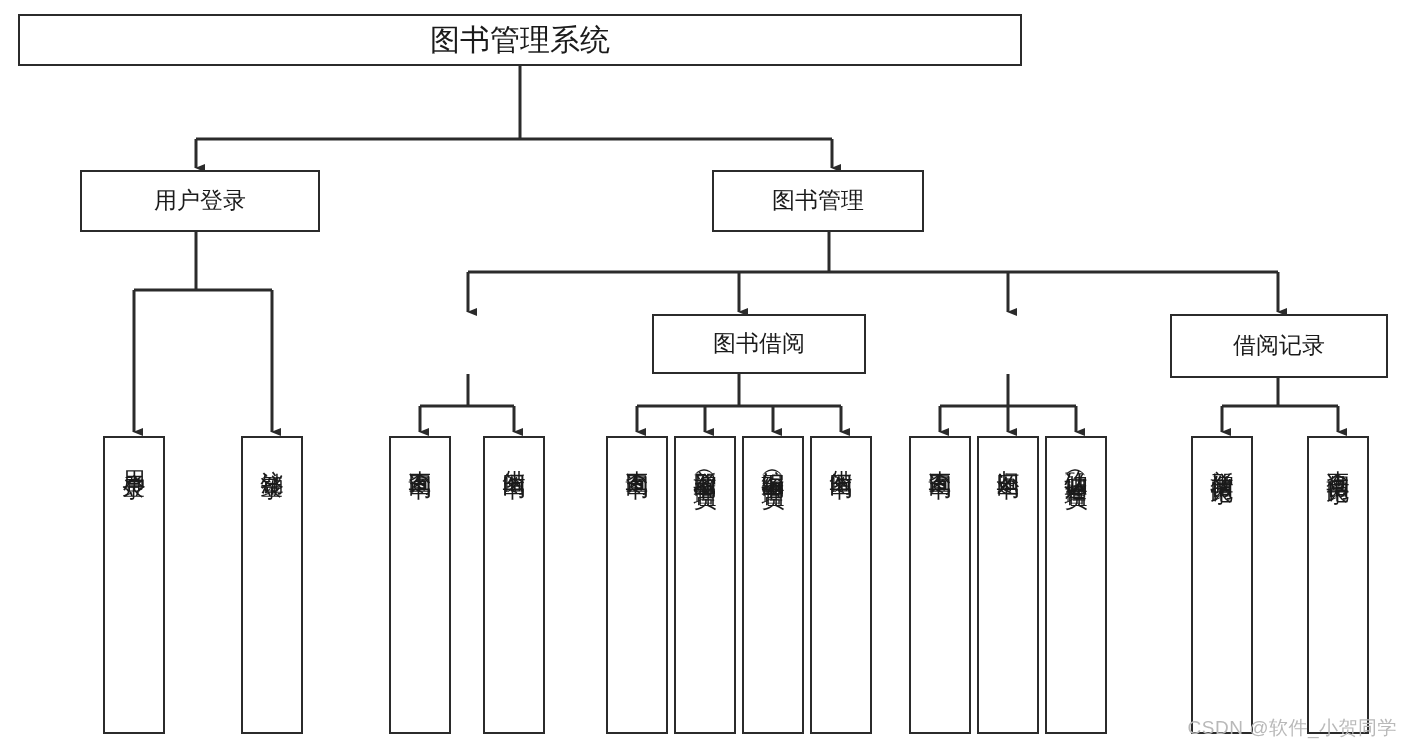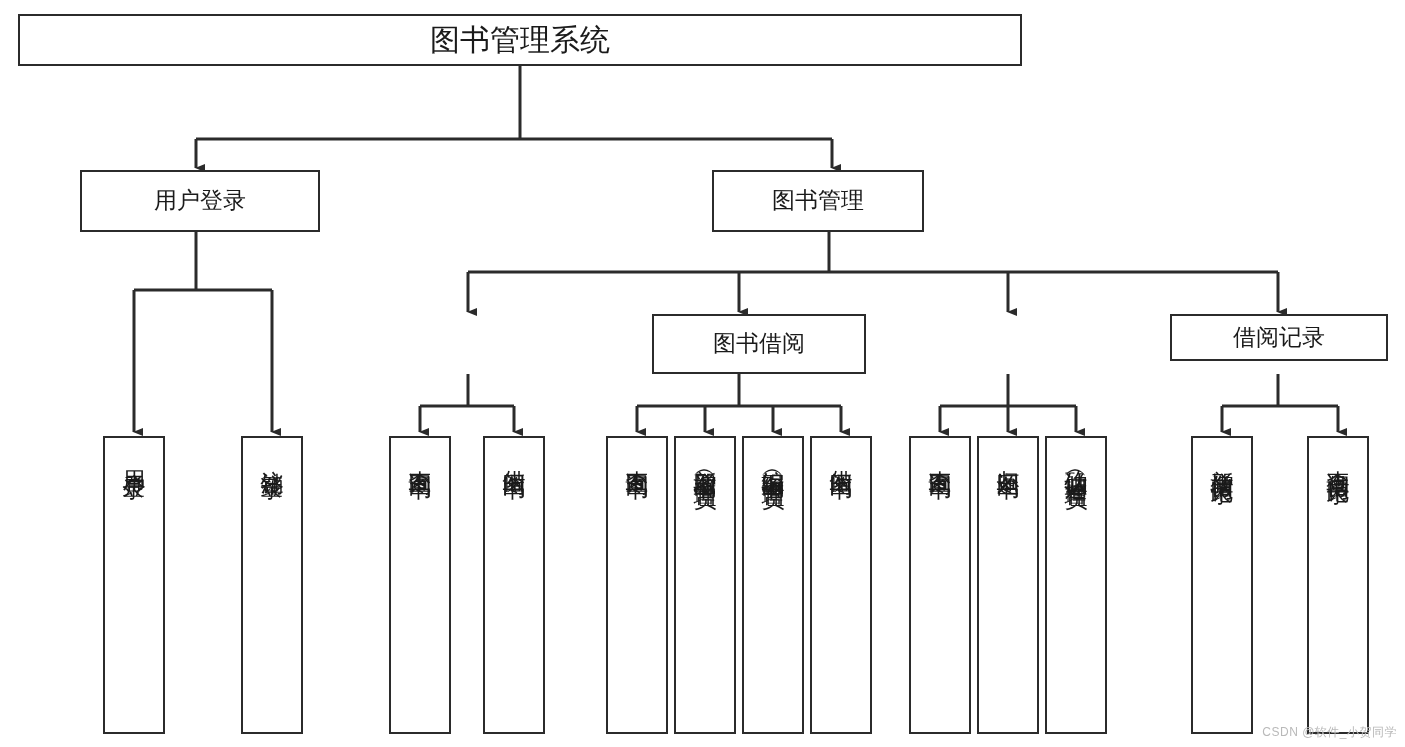--- a/index.html
+++ b/index.html
@@ -57,21 +57,21 @@
     writing-mode: vertical-rl;
     text-orientation: upright;
     font-size: 23px;
     letter-spacing: 2.5px;
     line-height: 1;
   }
   .watermark {
     position: absolute;
     right: 8px;
     bottom: 6px;
-    font-size: 12px;
+    font-size: 19px;
     color: #b9b9b9;
     font-family: "Liberation Sans", "DejaVu Sans", sans-serif;
     letter-spacing: 0.5px;
     white-space: nowrap;
     pointer-events: none;
   }
 </style>
 </head>
 <body>
 
@@ -134,21 +134,21 @@
   <div class="node-box node-h" style="left:80px; top:170px; width:240px; height:62px;">
     <span class="node-label">用户登录</span>
   </div>
   <div class="node-box node-h" style="left:712px; top:170px; width:212px; height:62px;">
     <span class="node-label">图书管理</span>
   </div>
 
   <div class="node-box node-h" style="left:632px; top:314px; width:214px; height:60px;margin-left:20px;">
     <span class="node-label">图书借阅</span>
   </div>
-  <div class="node-box node-h" style="left:1170px; top:314px; width:218px; height:47px;">
+  <div class="node-box node-h" style="left:1170px; top:314px; width:218px; height:64px;">
     <span class="node-label">借阅记录</span>
   </div>
 
   <div class="node-box node-v" style="left:103px; top:436px; width:62px; height:298px;">
     <span class="node-label">用户登录</span>
   </div>
   <div class="node-box node-v" style="left:241px; top:436px; width:62px; height:298px;">
     <span class="node-label">注销登录</span>
   </div>
 

